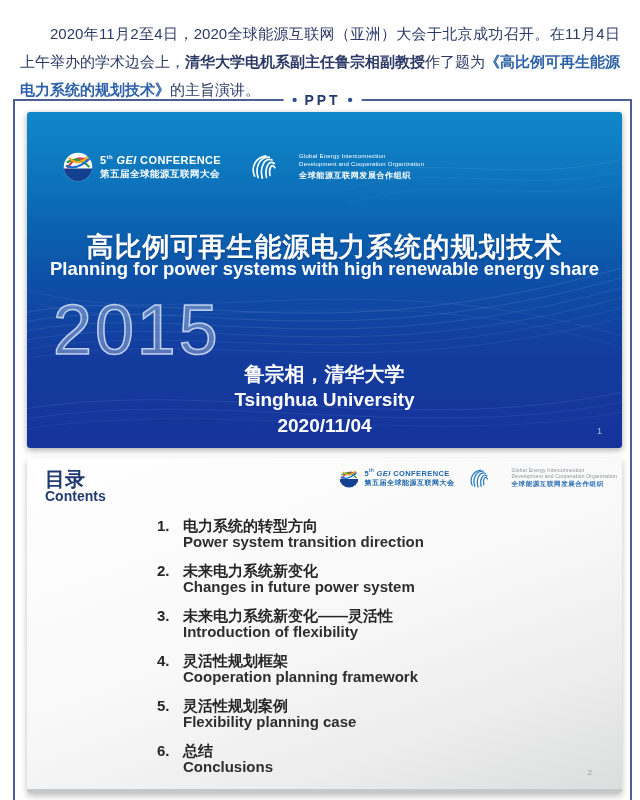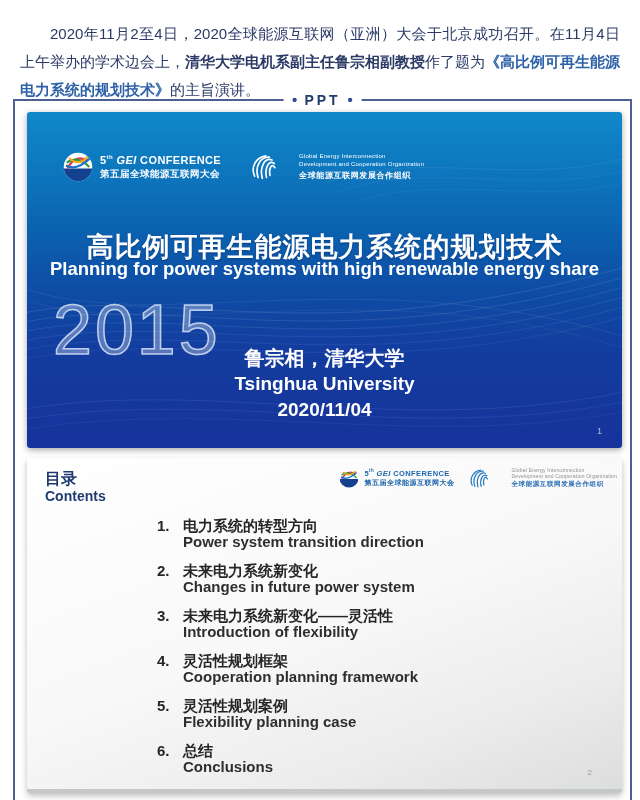--- a/index.html
+++ b/index.html
@@ -56,27 +56,27 @@
   
   .s1-title{position:absolute;top:84px;left:0;right:0;text-align:center;
     font-size:27px;font-weight:bold;letter-spacing:1px;text-shadow:0 1px 2px rgba(0,30,90,.45);margin-top:33px;}
   .s1-sub{position:absolute;top:146px;left:0;right:0;text-align:center;
     font-size:18.5px;font-weight:bold;}
   .s1-year{
     position:absolute;top:178px;left:26px;
     font-size:70px;font-weight:200;letter-spacing:3px;line-height:80px;
     color:rgba(255,255,255,.30);-webkit-text-stroke:1.5px rgba(223,234,250,.8);
   }
-  .s1-speaker{position:absolute;top:233px;left:0;right:0;text-align:center;font-weight:bold;}
+  .s1-speaker{position:absolute;top:249px;left:0;right:0;text-align:center;font-weight:bold;}
   .sp-cn{font-size:20px;line-height:26px;}
   .sp-en{font-size:19px;line-height:26px;}
   .s1-page{position:absolute;right:20px;bottom:12px;font-size:9px;color:rgba(255,255,255,.65);}
   
   .s2-head{position:absolute;top:12px;left:18px;color:#1f3a70;font-weight:bold;}
-  .h-cn{font-size:16px;line-height:18px;}
+  .h-cn{font-size:20px;line-height:18px;}
   .h-en{font-size:14px;line-height:17px;}
   .s2-logos{position:absolute;top:9px;right:5px;display:flex;align-items:center;}
   .s2 .gei-l1{font-size:7.5px;color:#1d66ad;}
   .s2 .gei-l1 sup{font-size:4.5px;}
   .s2 .gei-l2{font-size:7px;color:#1d66ad;margin-top:1px;}
   .s2 .gd-en{font-size:5px;line-height:6px;color:#8a8f98;}
   .s2 .gd-cn{font-size:6.5px;color:#2a6db5;margin-top:1px;}
   .s2 .gei-text{margin-left:5px;}
   .s2 .geidco{margin-left:14px;}
   .s2-list{position:absolute;top:60px;left:130px;margin:0;padding:0;list-style:none;}

